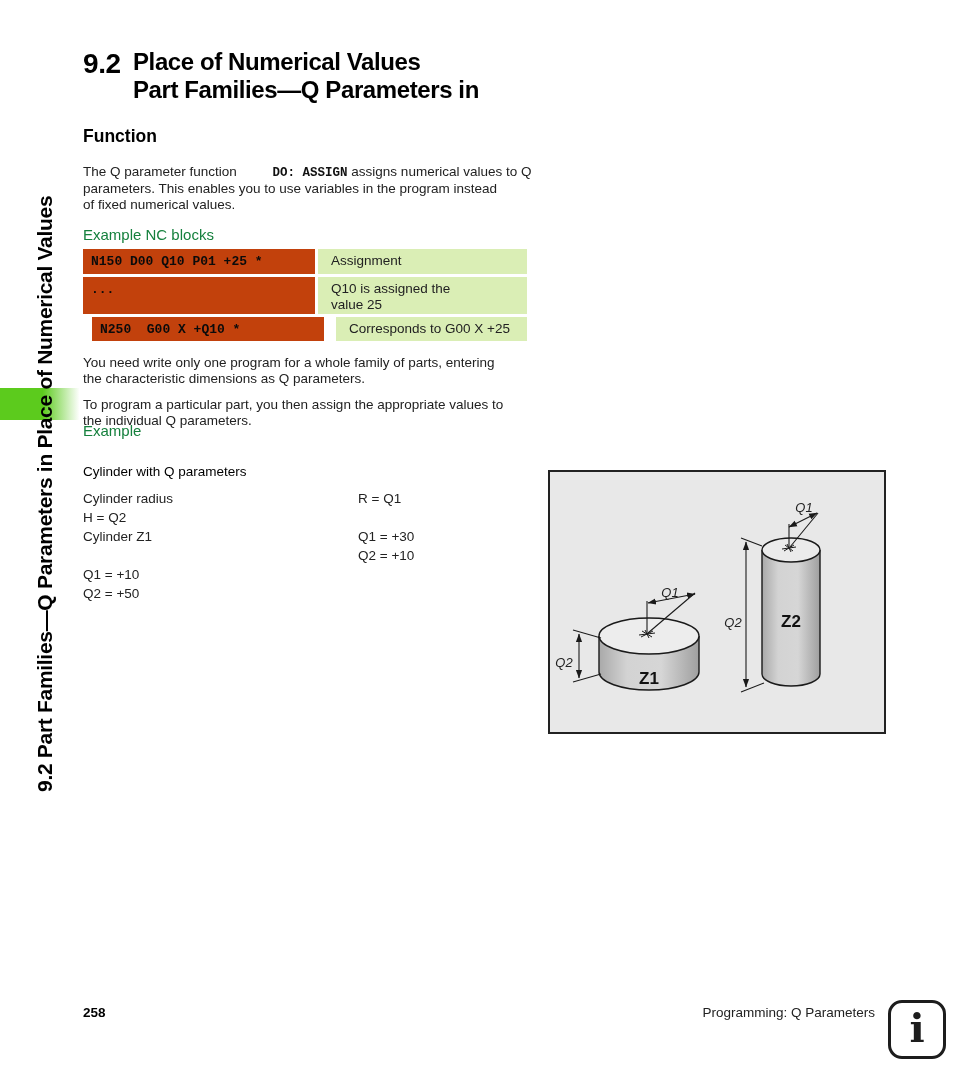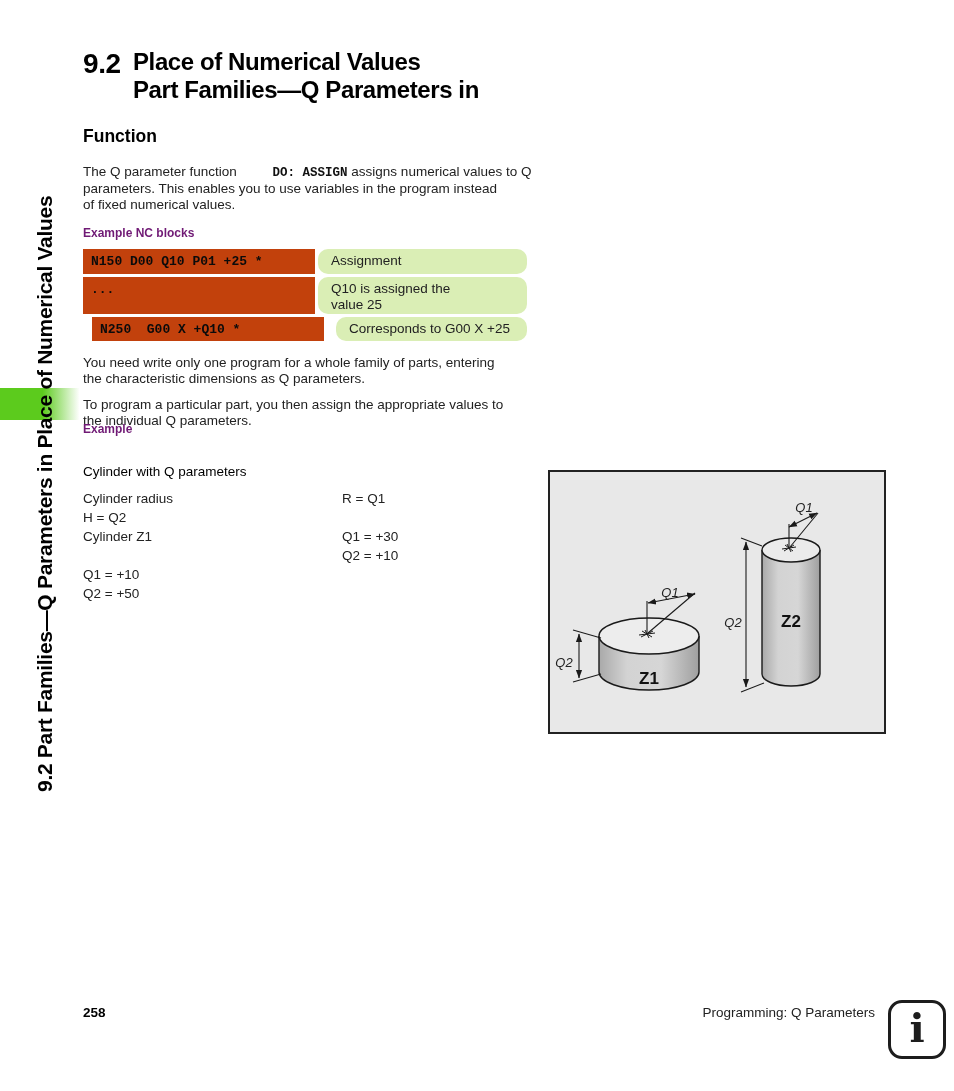--- a/index.html
+++ b/index.html
@@ -21,41 +21,41 @@
   
   .h-num{position:absolute;left:83px;top:48px;font-size:28px;font-weight:bold;color:#000;letter-spacing:-0.4px;}
   .h-text{position:absolute;left:133px;top:48px;font-size:24px;font-weight:bold;color:#000;line-height:28px;letter-spacing:-0.4px;}
   .fn-title{position:absolute;left:83px;top:126px;font-size:17.5px;font-weight:bold;color:#000;}
   
   .para{position:absolute;left:83px;width:460px;font-size:13.5px;line-height:16px;white-space:pre-line;color:#222;}
   .p-intro{top:164px;}
   .p-family{top:355px;}
   .p-program{top:397px;}
   .code-inline{font-family:"Liberation Mono",monospace;font-weight:bold;font-size:12.5px;color:#111;padding-left:32px;}
-  .mini-head{position:absolute;left:83px;font-size:12px;font-weight:bold;color:#701a75;}
+  .mini-head{position:absolute;left:83px;font-size:15px;font-weight:normal;color:#15803d;}
   .nc-head{top:226px;}
   .ex-head{top:422px;}
   .ex-caption{position:absolute;left:83px;top:464px;font-size:13.5px;color:#000000;}
   
   .nc-table{position:absolute;left:83px;top:249px;width:444px;display:flex;flex-direction:column;gap:3px;}
   .nc-row{display:flex;gap:3px;}
   .nc-code{
     width:232px;box-sizing:border-box;background:#c2410c;
     font-family:"Liberation Mono",monospace;font-weight:bold;font-size:13px;color:#0b0b0b;
     padding:5px 0 0 8px;white-space:pre;
   }
   .nc-comment{
     flex:1;box-sizing:border-box;background:#daeeb5;
     font-size:13.5px;line-height:16px;color:#222;
-    padding:4px 0 0 13px;white-space:pre-line;border-radius:10px;
+    padding:4px 0 0 13px;white-space:pre-line;
   }
   .r1{height:25px;} .r2{height:37px;} .r3{height:24px;margin-left:9px;}
   
   .prm-list{position:absolute;left:83px;top:489px;width:444px;font-size:13.5px;line-height:19px;color:#222;}
-  .prm-row{display:flex;}
+  .prm-row{display:flex;gap:16px;}
   .prm-label{width:259px;}
   .prm-vals div{line-height:19px;}
   
   .figure{position:absolute;left:548px;top:470px;width:338px;height:264px;}
   
   .pg-num{position:absolute;left:83px;top:1005px;font-size:13.5px;font-weight:bold;color:#000;}
   .chapter{position:absolute;right:79px;top:1005px;font-size:13.5px;color:#222;}
   .info-box{
     position:absolute;left:888px;top:1000px;width:58px;height:59px;box-sizing:border-box;
     border:3px solid #1d1d1d;border-radius:14px;background:#fff;

